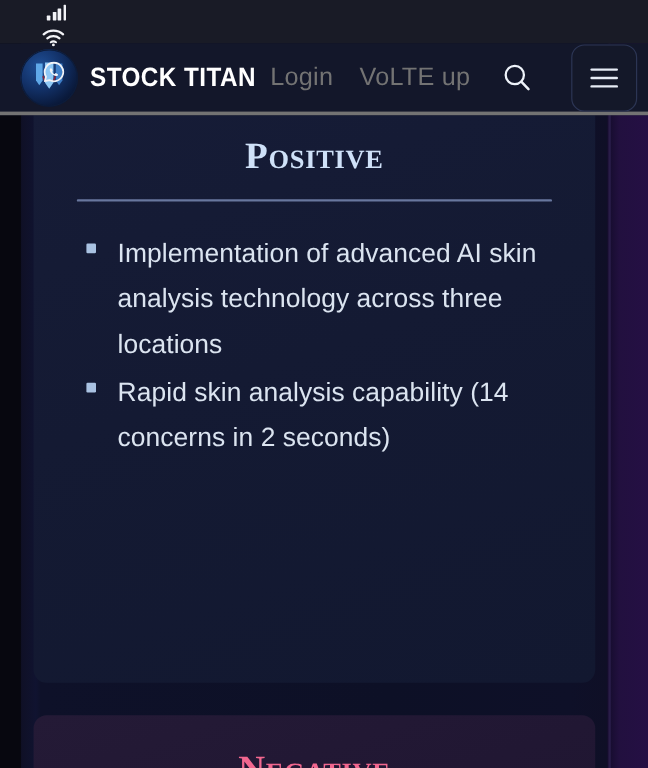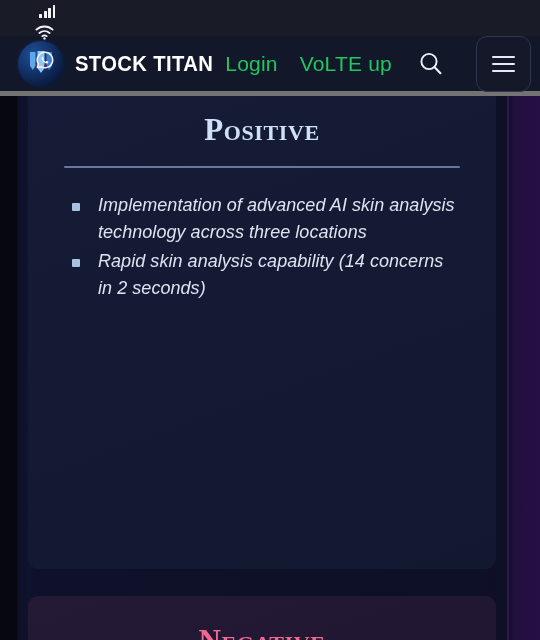--- a/index.html
+++ b/index.html
@@ -74,39 +74,39 @@
   .batt-cap { width:2.2px; height:6px; background:#f2f3f7; border-radius:0 1px 1px 0; }
   .clock { font-size:17px; letter-spacing:.1px; }
 
   
   .header {
     position:absolute; left:0; top:36px; width:540px; height:60px;
     background:#13172a;
     display:flex; align-items:center;
     padding-left:17px; padding-right:18px;
     z-index:30;
-    border-bottom:5px solid #737373;
+    border-bottom:3px solid #737373;
   }
   .logo-mark {
     width:48px; height:48px; border-radius:50%;
     background:radial-gradient(circle at 34% 30%, #1f4f96 0%, #123066 42%, #0a1a3c 72%, #060d22 100%);
     position:relative; flex:0 0 auto;
     box-shadow:0 0 0 1px #0d1c3a inset;
   }
   .logo-mark svg { position:absolute; left:9px; top:9px; }
   .brand {
     color:#ffffff; font-size:22px; font-weight:bold;
     letter-spacing:.4px; margin-left:10px;
     transform:scaleX(.92); transform-origin:left center;
     font-family:"Liberation Sans Narrow","Liberation Sans",sans-serif;
     white-space:nowrap;
   }
   .nav { display:flex; align-items:center; gap:22px; margin-left:auto; }
   .nav-link {
-    color:#22c55e; font-size:21px; letter-spacing:.2px;
+    color:#737373; font-size:21px; letter-spacing:.2px;
     white-space:nowrap; cursor:pointer;
   }
   .search-btn {
     width:34px; height:34px; display:flex; align-items:center; justify-content:center;
     cursor:pointer;
   }
   .menu-btn {
     width:55px; height:56px; border:1px solid #2c3554; border-radius:11px;
     display:flex; flex-direction:column; align-items:center; justify-content:center; gap:5px;
     cursor:pointer; background:#141829; margin-left:6px; flex:0 0 auto;
@@ -145,26 +145,25 @@
     color:#f2678f; font-size:31px;
     margin-top:27px;
   }
   .divider { height:2px; border-radius:1px; margin:18px auto 0; width:396px; }
   .divider-positive { background:#68779e; }
 
   .bullets { list-style:none; margin:24px 0 0 0; padding:0 34px 0 44px; }
   .bullets li {
     position:relative;
     color:#dbe4f0;
-    font-size:18px;
-    line-height:27px;
+    font-size:22px;
+    line-height:38px;
     margin-bottom:2px;
     padding-left:26px;
     letter-spacing:.05px;
-    font-style:italic;
   }
   .bullets li::before {
     content:""; position:absolute; left:0; top:11px;
     width:8px; height:8px; border-radius:1px;
   }
   .bullets-positive li::before { background:#a9c2e2; }
 </style>
 </head>
 <body>
 

